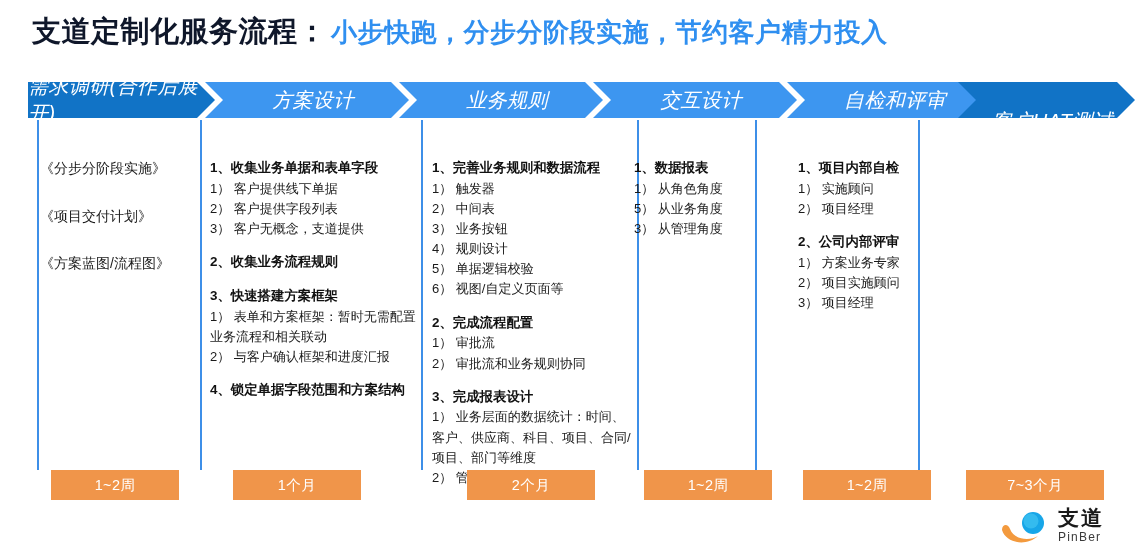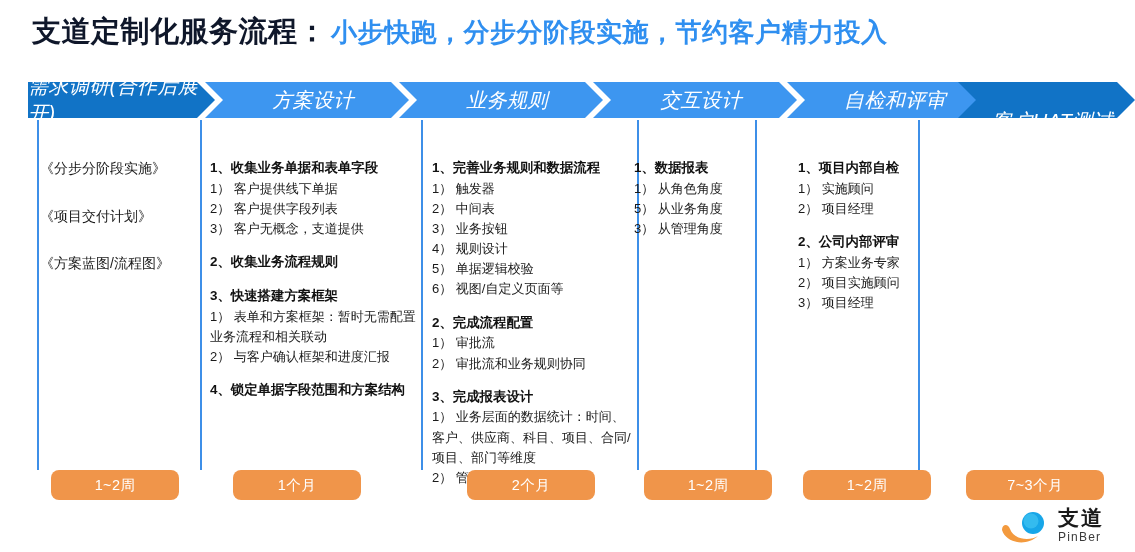--- a/index.html
+++ b/index.html
@@ -56,21 +56,21 @@
     font-size: 13px; color: #1b1b1b; line-height: 1.55;
   }
   .blk { margin-bottom: 13px; }
   .blk:last-child { margin-bottom: 0; }
   .hd { font-weight: bold; font-size: 13.4px; color: #111; white-space: nowrap; }
   .li { font-size: 13px; color: #1b1b1b; }
   .doc { font-size: 14px; color: #1b1b1b; margin-bottom: 26px; text-align: left; }
 
   
   .pill {
-    position: absolute; height: 30px; border-radius: 8px;
+    position: absolute; height: 30px; border-radius: 0;
     background: #F0954A; color: #ffffff;
     display: flex; align-items: center; justify-content: center;
     font-size: 14.5px; letter-spacing: .4px;
   }
 
   
   .logo {
     position: absolute; left: 1000px; top: 508px;
     width: 132px; height: 40px;
   }

